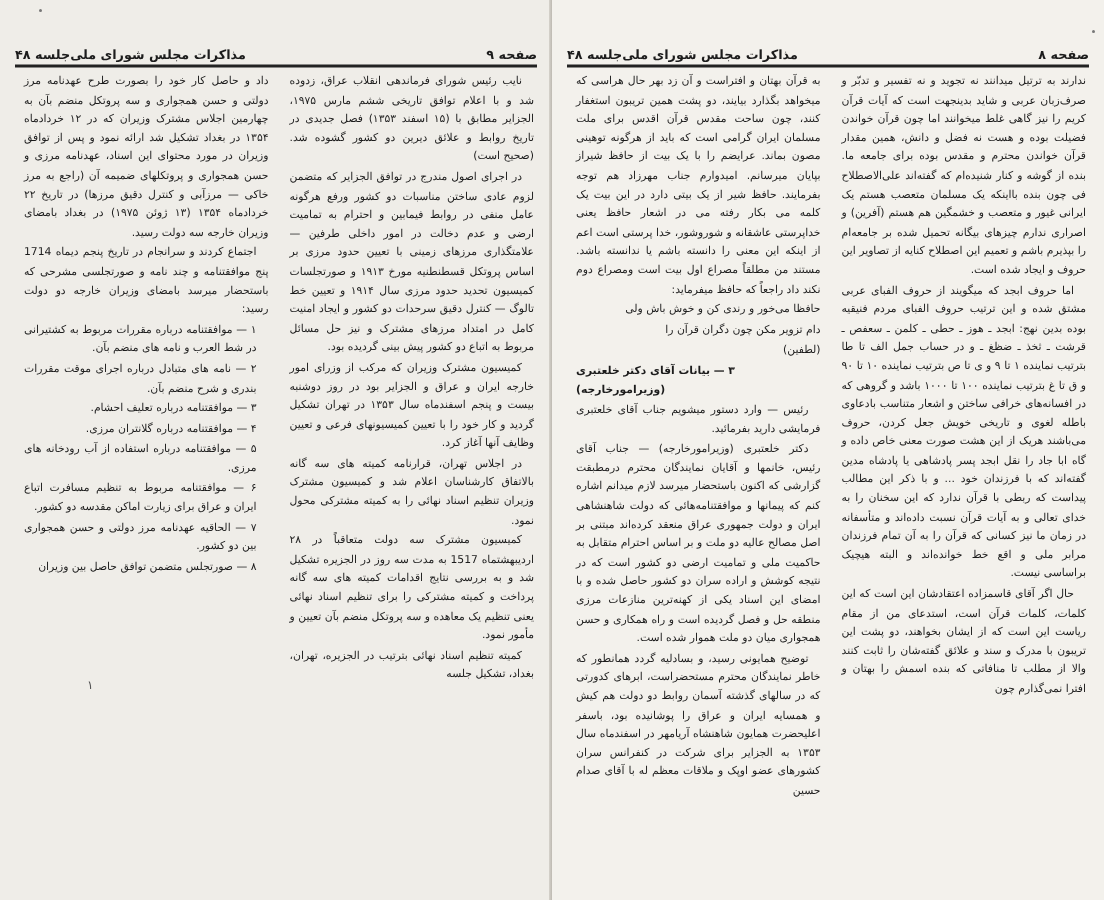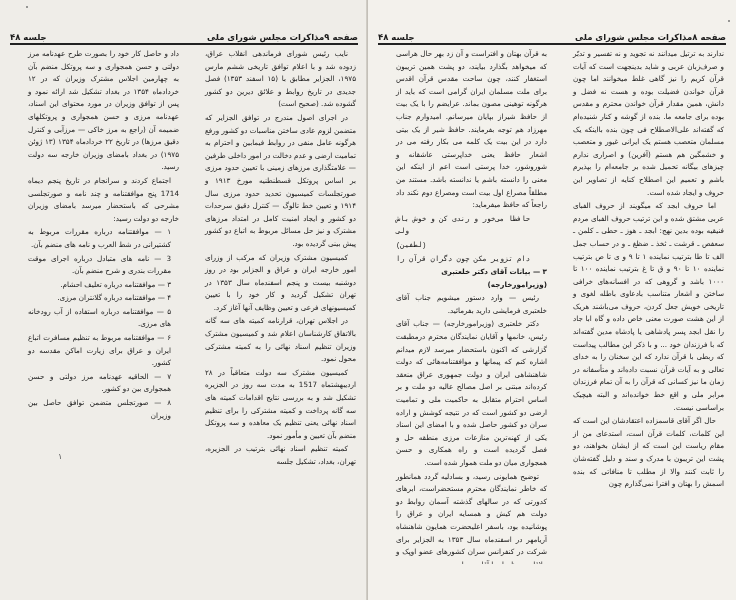--- a/index.html
+++ b/index.html
@@ -21,38 +21,38 @@
   .gutter {
     position:absolute; left:366px; top:0; width:4px; height:600px;
     background:linear-gradient(to right,#d6d3cc,#bdb9b1,#d6d3cc);
   }
   .running-head {
     position:absolute; top:26px; left:10px; right:10px; height:16px;
     direction:rtl;
     display:flex; justify-content:space-between; align-items:flex-end;
     font-size:8.5px; font-weight:bold;
   }
-  .running-head .center { flex:1; text-align:right; }
+  .running-head .center { flex:1; text-align:left; }
   .rule {
     position:absolute; top:43px; left:10px; right:10px; height:2px;
     background:#222;
   }
   .cols {
     position:absolute; top:48px; left:12px; right:12px; bottom:36px;
     display:flex; direction:rtl; gap:10px;
   }
   .col {
     flex:1; direction:rtl; text-align:justify;
     font-size:7.2px; line-height:12.6px;
     overflow:hidden;
   }
-  .col p { margin:0 0 1px 16px; text-indent:8px; }
+  .col p { margin:0 0 1px 4px; text-indent:8px; }
   .col p.noindent { text-indent:0; }
-  .poem { text-align:left; text-indent:0 !important;font-family:Liberation Mono, monospace; }
-  .section-head { font-weight:bold; text-align:right; text-indent:0 !important; margin:4px 0 1px; }
+  .poem { text-align:right; text-indent:0 !important; }
+  .section-head { font-weight:bold; text-align:left; text-indent:0 !important; margin:4px 0 1px; }
   .list-item { text-indent:0 !important; padding-right:8px; }
   .stray { position:absolute; font-size:8px; color:#555; }
   .speck { position:absolute; width:2px; height:2px; background:#777; border-radius:50%; }
 </style>
 </head>
 <body>
 
 <div class="page left">
   <div class="running-head">
     <span>صفحه ۹</span>
@@ -66,21 +66,21 @@
       <p>در اجرای اصول مندرج در توافق الجزایر که متضمن لزوم عادی ساختن مناسبات دو کشور ورفع هرگونه عامل منفی در روابط فیمابین و احترام به تمامیت ارضی و عدم دخالت در امور داخلی طرفین — علامتگذاری مرزهای زمینی با تعیین حدود مرزی بر اساس پروتکل قسطنطنیه مورخ ۱۹۱۳ و صورتجلسات کمیسیون تحدید حدود مرزی سال ۱۹۱۴ و تعیین خط تالوگ — کنترل دقیق سرحدات دو کشور و ایجاد امنیت کامل در امتداد مرزهای مشترک و نیز حل مسائل مربوط به اتباع دو کشور پیش بینی گردیده بود.</p>
       <p>کمیسیون مشترک وزیران که مرکب از وزرای امور خارجه ایران و عراق و الجزایر بود در روز دوشنبه بیست و پنجم اسفندماه سال ۱۳۵۳ در تهران تشکیل گردید و کار خود را با تعیین کمیسیونهای فرعی و تعیین وظایف آنها آغاز کرد.</p>
       <p>در اجلاس تهران، قرارنامه کمیته های سه گانه بالاتفاق کارشناسان اعلام شد و کمیسیون مشترک وزیران تنظیم اسناد نهائی را به کمیته مشترکی محول نمود.</p>
       <p>کمیسیون مشترک سه دولت متعاقباً در ۲۸ اردیبهشتماه 1517 به مدت سه روز در الجزیره تشکیل شد و به بررسی نتایج اقدامات کمیته های سه گانه پرداخت و کمیته مشترکی را برای تنظیم اسناد نهائی یعنی تنظیم یک معاهده و سه پروتکل منضم بآن تعیین و مأمور نمود.</p>
       <p>کمیته تنظیم اسناد نهائی بترتیب در الجزیره، تهران، بغداد، تشکیل جلسه</p>
     </div>
     <div class="col">
       <p class="noindent">داد و حاصل کار خود را بصورت طرح عهدنامه مرز دولتی و حسن همجواری و سه پروتکل منضم بآن به چهارمین اجلاس مشترک وزیران که در ۱۲ خردادماه ۱۳۵۴ در بغداد تشکیل شد ارائه نمود و پس از توافق وزیران در مورد محتوای این اسناد، عهدنامه مرزی و حسن همجواری و پروتکلهای ضمیمه آن (راجع به مرز خاکی — مرزآبی و کنترل دقیق مرزها) در تاریخ ۲۲ خردادماه ۱۳۵۴ (۱۳ ژوئن ۱۹۷۵) در بغداد بامضای وزیران خارجه سه دولت رسید.</p>
       <p>اجتماع کردند و سرانجام در تاریخ پنجم دیماه 1714 پنج موافقتنامه و چند نامه و صورتجلسی مشرحی که باستحضار میرسد بامضای وزیران خارجه دو دولت رسید:</p>
       <p class="list-item">۱ — موافقتنامه درباره مقررات مربوط به کشتیرانی در شط العرب و نامه های منضم بآن.</p>
-      <p class="list-item">3 — نامه های متبادل درباره اجرای موقت مقررات بندری و شرح منضم بآن.</p>
+      <p class="list-item">۲ — نامه های متبادل درباره اجرای موقت مقررات بندری و شرح منضم بآن.</p>
       <p class="list-item">۳ — موافقتنامه درباره تعلیف احشام.</p>
       <p class="list-item">۴ — موافقتنامه درباره گلانتران مرزی.</p>
       <p class="list-item">۵ — موافقتنامه درباره استفاده از آب رودخانه های مرزی.</p>
       <p class="list-item">۶ — موافقتنامه مربوط به تنظیم مسافرت اتباع ایران و عراق برای زیارت اماکن مقدسه دو کشور.</p>
       <p class="list-item">۷ — الحاقیه عهدنامه مرز دولتی و حسن همجواری بین دو کشور.</p>
       <p class="list-item">۸ — صورتجلس متضمن توافق حاصل بین وزیران</p>
     </div>
   </div>
   <span class="stray" style="left:58px; top:452px;">۱</span>
   <span class="speck" style="left:26px; top:6px;"></span>
@@ -92,27 +92,27 @@
   <div class="running-head">
     <span>صفحه ۸</span>
     <span class="center">مذاکرات مجلس شورای ملی</span>
     <span>جلسه ۴۸</span>
   </div>
   <div class="rule"></div>
   <div class="cols">
     <div class="col">
       <p class="noindent">ندارند به ترتیل میدانند نه تجوید و نه تفسیر و تدبّر و صرف‌زبان عربی و شاید بدینجهت است که آیات قرآن کریم را نیز گاهی غلط میخوانند اما چون قرآن خواندن فضیلت بوده و هست نه فضل و دانش، همین مقدار قرآن خواندن محترم و مقدس بوده برای جامعه ما. بنده از گوشه و کنار شنیده‌ام که گفته‌اند علی‌الاصطلاح فی چون بنده بااینکه یک مسلمان متعصب هستم یک ایرانی غیور و متعصب و خشمگین هم هستم (آفرین) و اصراری ندارم چیزهای بیگانه تحمیل شده بر جامعه‌ام را بپذیرم باشم و تعمیم این اصطلاح کنایه از تصاویر این حروف و ایجاد شده است.</p>
       <p>اما حروف ابجد که میگویند از حروف الفبای عربی مشتق شده و این ترتیب حروف الفبای مردم فنیقیه بوده بدین نهج: ابجد ـ هوز ـ حطی ـ کلمن ـ سعفص ـ قرشت ـ ثخذ ـ ضظغ ـ و در حساب جمل الف تا طا بترتیب نماینده ۱ تا ۹ و ی تا ص بترتیب نماینده ۱۰ تا ۹۰ و ق تا غ بترتیب نماینده ۱۰۰ تا ۱۰۰۰ باشد و گروهی که در افسانه‌های خرافی ساختن و اشعار متناسب بادعاوی باطله لغوی و تاریخی خویش جعل کردن، حروف می‌باشند هریک از این هشت صورت معنی خاص داده و گاه ابا جاد را نقل ابجد پسر پادشاهی یا پادشاه مدین گفته‌اند که با فرزندان خود ... و با ذکر این مطالب پیداست که ربطی با قرآن ندارد که این سخنان را به خدای تعالی و به آیات قرآن نسبت داده‌اند و متأسفانه در زمان ما نیز کسانی که قرآن را به آن تمام فرزندان مرابر ملی و اقع خط خوانده‌اند و البته هیچیک براساسی نیست.</p>
-      <p>حال اگر آقای قاسمزاده اعتقادشان این است که این کلمات، کلمات قرآن است، استدعای من از مقام ریاست این است که از ایشان بخواهند، دو پشت این تریبون با مدرک و سند و دلیل گفته‌شان را ثابت کنند والا از مطلب تا منافاتی که بنده اسمش را بهتان و افترا نمی‌گذارم چون</p>
+      <p>حال اگر آقای قاسمزاده اعتقادشان این است که این کلمات، کلمات قرآن است، استدعای من از مقام ریاست این است که از ایشان بخواهند، دو پشت این تریبون با مدرک و سند و علائق گفته‌شان را ثابت کنند والا از مطلب تا منافاتی که بنده اسمش را بهتان و افترا نمی‌گذارم چون</p>
     </div>
     <div class="col">
       <p class="noindent">به قرآن بهتان و افتراست و آن زد بهر حال هراسی که میخواهد بگذارد بیایند، دو پشت همین تریبون استغفار کنند، چون ساحت مقدس قرآن اقدس برای ملت مسلمان ایران گرامی است که باید از هرگونه توهینی مصون بماند. عرایضم را با یک بیت از حافظ شیراز بپایان میرسانم. امیدوارم جناب مهرزاد هم توجه بفرمایند. حافظ شیر از یک بیتی دارد در این بیت یک کلمه می بکار رفته می در اشعار حافظ یعنی خداپرستی عاشقانه و شوروشور، خدا پرستی است اعم از اینکه این معنی را دانسته باشم یا ندانسته باشد. مستند من مطلقاً مصراع اول بیت است ومصراع دوم نکند داد راجعاً که حافظ میفرماید:</p>
       <p class="poem">حافظا می‌خور و رندی کن و خوش باش ولی</p>
+      <p class="poem">دام تزویر مکن چون دگران قرآن را</p>
       <p class="poem">(لطفین)</p>
-      <p class="poem">دام تزویر مکن چون دگران قرآن را</p>
       <p class="section-head">۳ — بیانات آقای دکتر خلعتبری (وزیرامورخارجه)</p>
       <p>رئیس — وارد دستور میشویم جناب آقای خلعتبری فرمایشی دارید بفرمائید.</p>
       <p>دکتر خلعتبری (وزیرامورخارجه) — جناب آقای رئیس، خانمها و آقایان نمایندگان محترم درمطبقت گزارشی که اکنون باستحضار میرسد لازم میدانم اشاره کنم که پیمانها و موافقتنامه‌هائی که دولت شاهنشاهی ایران و دولت جمهوری عراق منعقد کرده‌اند مبتنی بر اصل مصالح عالیه دو ملت و بر اساس احترام متقابل به حاکمیت ملی و تمامیت ارضی دو کشور است که در نتیجه کوشش و اراده سران دو کشور حاصل شده و با امضای این اسناد یکی از کهنه‌ترین منازعات مرزی منطقه حل و فصل گردیده است و راه همکاری و حسن همجواری میان دو ملت هموار شده است.</p>
       <p>توضیح همایونی رسید، و بسادلیه گردد همانطور که خاطر نمایندگان محترم مستحضراست، ابرهای کدورتی که در سالهای گذشته آسمان روابط دو دولت هم کیش و همسایه ایران و عراق را پوشانیده بود، باسفر اعلیحضرت همایون شاهنشاه آریامهر در اسفندماه سال ۱۳۵۳ به الجزایر برای شرکت در کنفرانس سران کشورهای عضو اوپک و ملاقات معظم له با آقای صدام حسین</p>
     </div>
   </div>
   <span class="speck" style="left:360px; top:20px;"></span>
 </div>
 
 </body></html>

